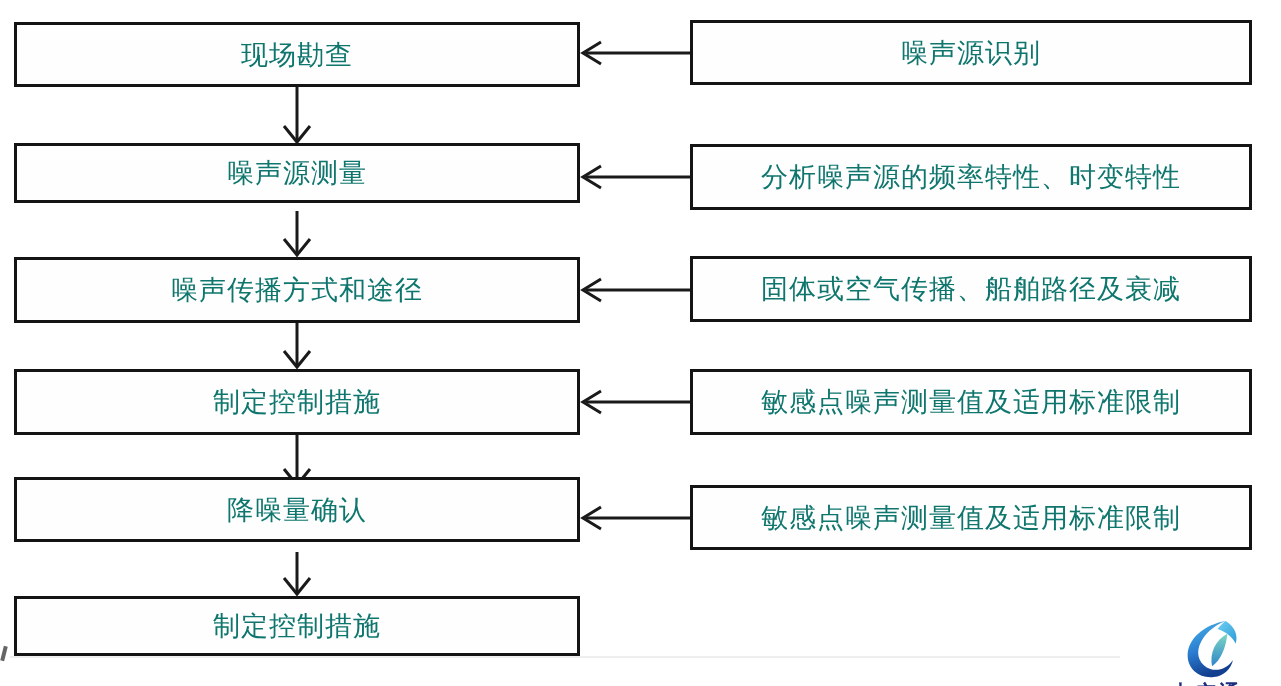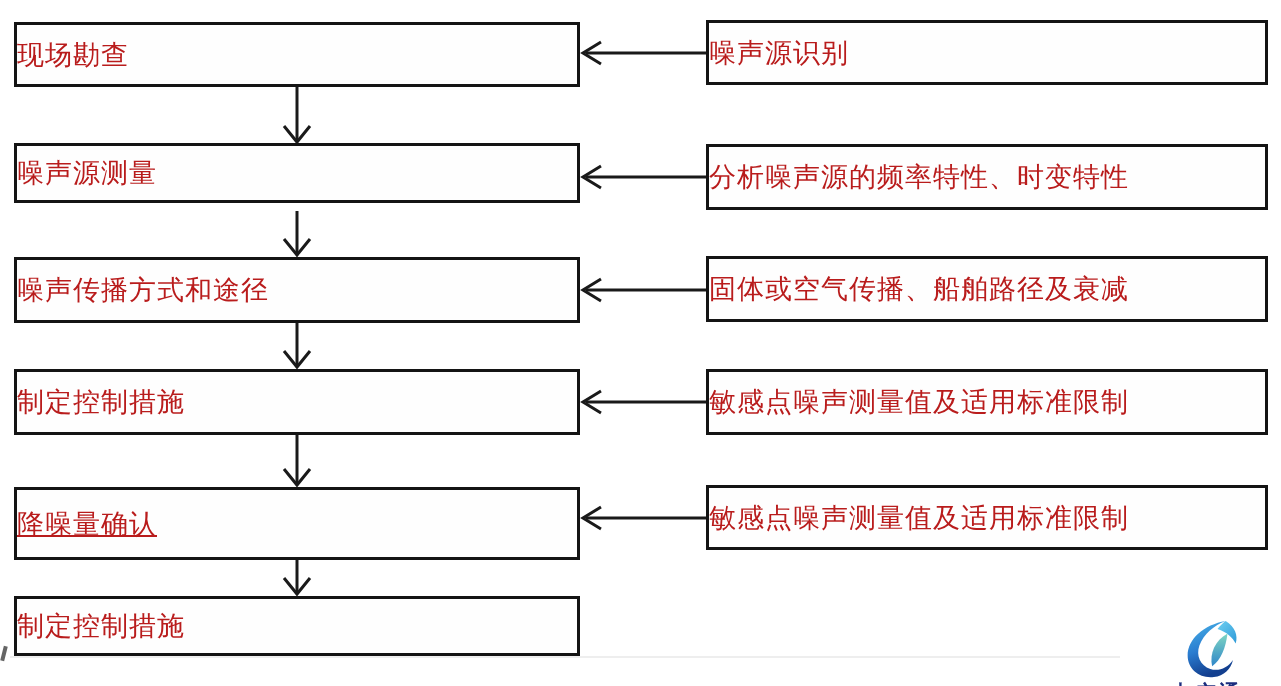--- a/index.html
+++ b/index.html
@@ -28,27 +28,28 @@
     stroke-width: 3;
     fill: none;
   }
   .box {
     position: absolute;
     box-sizing: border-box;
     border: 3px solid #141414;
     background: #fefefe;
     display: flex;
     align-items: center;
-    color: #b91c1c;
+    justify-content: center;
+    color: #0f766e;
     font-size: 27px;
     letter-spacing: 1px;
     white-space: nowrap;
   }
   .box-left  { left: 14px;  width: 566px; }
-  .box-right { left: 706px; width: 562px; }
+  .box-right { left: 690px; width: 562px; }
 
   
   .artifact-line {
     position: absolute;
     left: 10px;
     top: 656px;
     width: 1110px;
     height: 2px;
     background: #d9d9d9;
     opacity: 0.45;
@@ -160,21 +161,21 @@
   </div>
   <div class="box box-left" style="top:143px; height:60px;">
     <span>噪声源测量</span>
   </div>
   <div class="box box-left" style="top:257px; height:66px;">
     <span>噪声传播方式和途径</span>
   </div>
   <div class="box box-left" style="top:369px; height:66px;">
     <span>制定控制措施</span>
   </div>
-  <div class="box box-left" style="top:487px; height:73px;text-decoration:underline;">
+  <div class="box box-left" style="top:477px; height:65px;">
     <span>降噪量确认</span>
   </div>
   <div class="box box-left" style="top:596px; height:60px;">
     <span>制定控制措施</span>
   </div>
 
   <div class="box box-right" style="top:20px;  height:65px;">
     <span>噪声源识别</span>
   </div>
   <div class="box box-right" style="top:256px; height:66px;">

